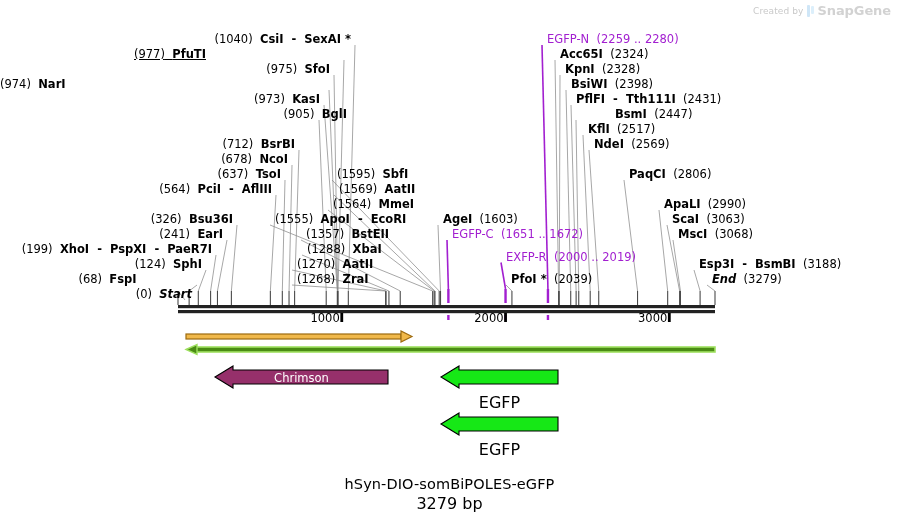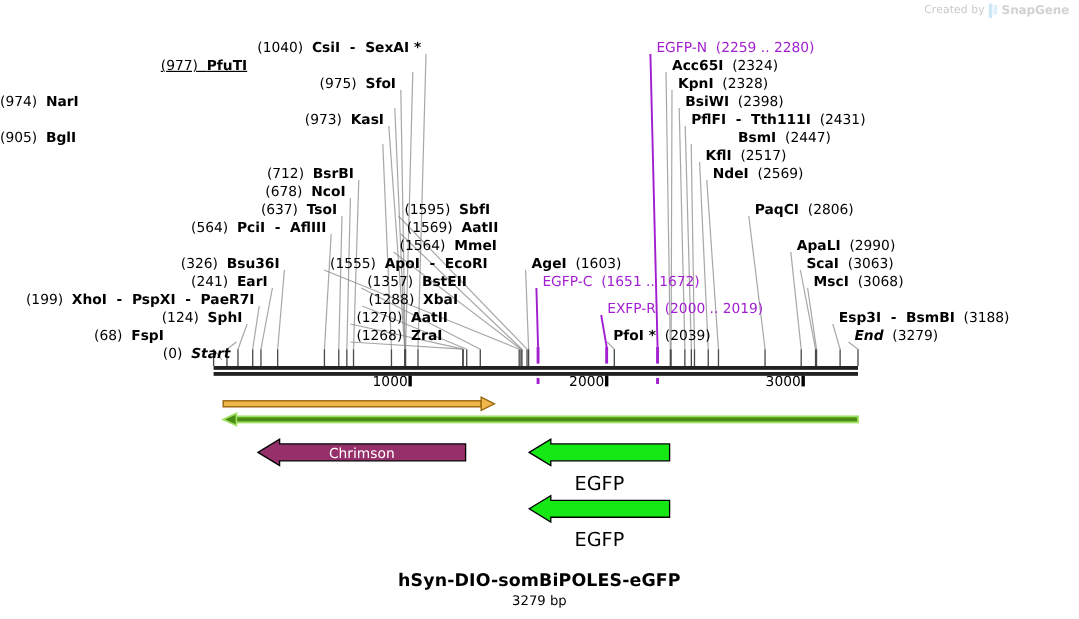--- a/index.html
+++ b/index.html
@@ -12,21 +12,21 @@
   }
   #map{position:absolute;left:0;top:0;width:899px;height:516px;}
 
   
   .watermark{
     position:absolute;right:8px;top:3px;
     display:flex;align-items:center;gap:3px;
     font-size:9px;color:#c9c9c9;letter-spacing:.1px;
     user-select:none;
   }
-  .watermark .sg-name{color:#d2d2d2;font-size:10px;font-weight:600;letter-spacing:-.1px;}
+  .watermark .sg-name{color:#d2d2d2;font-size:13px;font-weight:600;letter-spacing:-.1px;}
   .sg-logo{width:8px;height:12px;position:relative;display:inline-block;}
   .sg-logo i{position:absolute;display:block;background:#cfe6f7;}
   .sg-logo i.a{left:0;top:0;width:3px;height:12px;border-radius:1px;}
   .sg-logo i.b{left:4px;top:1px;width:3px;height:8px;border-radius:1px;background:#dceffb;}
 
   
   .lbl{
     position:absolute;white-space:nowrap;
     font-size:11.5px;line-height:12px;color:#000;
   }
@@ -51,25 +51,25 @@
   }
   .feat-inner{
     position:absolute;font-size:11.5px;color:#ffffff;
     white-space:nowrap;transform:translate(-50%,-50%);
     font-weight:400;pointer-events:none;
   }
 
   
   .title{
     position:absolute;width:100%;text-align:center;
-    font-size:14.5px;font-weight:bold;color:#000;letter-spacing:.1px;
+    font-size:14.5px;font-weight:normal;color:#000;letter-spacing:.1px;
   }
   .subtitle{
     position:absolute;width:100%;text-align:center;
-    font-size:11px;color:#000;
+    font-size:16px;color:#000;
   }
 </style>
 </head>
 <body>
 
 <div class="watermark">
   <span>Created by</span>
   <span class="sg-logo">
       <i class="a"></i>
       <i class="b"></i>
@@ -184,21 +184,21 @@
       <polygon points="441,424 459,413 459,416.96 558,416.96 558,431.04 459,431.04 459,435" fill="#16e816" stroke="#000000" stroke-width="1.1"></polygon>
     </g>
 </svg>
 
 <div id="labels-layer">
     <div class="lbl" style="top: 33px; left: 0px; width: 351px; text-align: right;"><span class="pos">(1040)</span>&nbsp;&nbsp;<span class="nm">CsiI</span><span class="sep">&nbsp; - &nbsp;</span><span class="nm">SexAI</span><span class="nm">&nbsp;*</span></div>
     <div class="lbl" style="top: 48px; left: 0px; width: 340px; text-align: center; text-decoration: underline;"><span class="pos">(977)</span>&nbsp;&nbsp;<span class="nm">PfuTI</span></div>
     <div class="lbl" style="top: 63px; left: 0px; width: 330px; text-align: right;"><span class="pos">(975)</span>&nbsp;&nbsp;<span class="nm">SfoI</span></div>
     <div class="lbl" style="top: 78px; left: 0px; width: 325px; text-align: left;"><span class="pos">(974)</span>&nbsp;&nbsp;<span class="nm">NarI</span></div>
     <div class="lbl" style="top: 93px; left: 0px; width: 320px; text-align: right;"><span class="pos">(973)</span>&nbsp;&nbsp;<span class="nm">KasI</span></div>
-    <div class="lbl" style="top: 108px; left: 0px; width: 315px; text-align: left;"><span class="pos">(905)</span>&nbsp;&nbsp;<span class="nm">BglI</span></div>
+    <div class="lbl" style="top: 108px; left: 0px; width: 315px; text-align: right; padding-left: 32px;"><span class="pos">(905)</span>&nbsp;&nbsp;<span class="nm">BglI</span></div>
     <div class="lbl" style="top: 138px; left: 0px; width: 295px; text-align: right;"><span class="pos">(712)</span>&nbsp;&nbsp;<span class="nm">BsrBI</span></div>
     <div class="lbl" style="top: 153px; left: 0px; width: 288px; text-align: right;"><span class="pos">(678)</span>&nbsp;&nbsp;<span class="nm">NcoI</span></div>
     <div class="lbl" style="top: 168px; left: 0px; width: 281px; text-align: right;"><span class="pos">(637)</span>&nbsp;&nbsp;<span class="nm">TsoI</span></div>
     <div class="lbl" style="top: 183px; left: 0px; width: 272px; text-align: right;"><span class="pos">(564)</span>&nbsp;&nbsp;<span class="nm">PciI</span><span class="sep">&nbsp; - &nbsp;</span><span class="nm">AflIII</span></div>
     <div class="lbl" style="top: 213px; left: 0px; width: 233px; text-align: right;"><span class="pos">(326)</span>&nbsp;&nbsp;<span class="nm">Bsu36I</span></div>
     <div class="lbl" style="top: 228px; left: 0px; width: 223px; text-align: right;"><span class="pos">(241)</span>&nbsp;&nbsp;<span class="nm">EarI</span></div>
     <div class="lbl" style="top: 243px; left: 0px; width: 212px; text-align: right;"><span class="pos">(199)</span>&nbsp;&nbsp;<span class="nm">XhoI</span><span class="sep">&nbsp; - &nbsp;</span><span class="nm">PspXI</span><span class="sep">&nbsp; - &nbsp;</span><span class="nm">PaeR7I</span></div>
     <div class="lbl" style="top: 258px; left: 0px; width: 202px; text-align: right;"><span class="pos">(124)</span>&nbsp;&nbsp;<span class="nm">SphI</span></div>
     <div class="lbl" style="top: 273px; left: 11px; width: 193px; text-align: center;"><span class="pos">(68)</span>&nbsp;&nbsp;<span class="nm">FspI</span></div>
     <div class="lbl" style="top: 288px; left: 0px; width: 192px; text-align: right;"><span class="pos">(0)</span>&nbsp;&nbsp;<span class="nm ital">Start</span></div>

